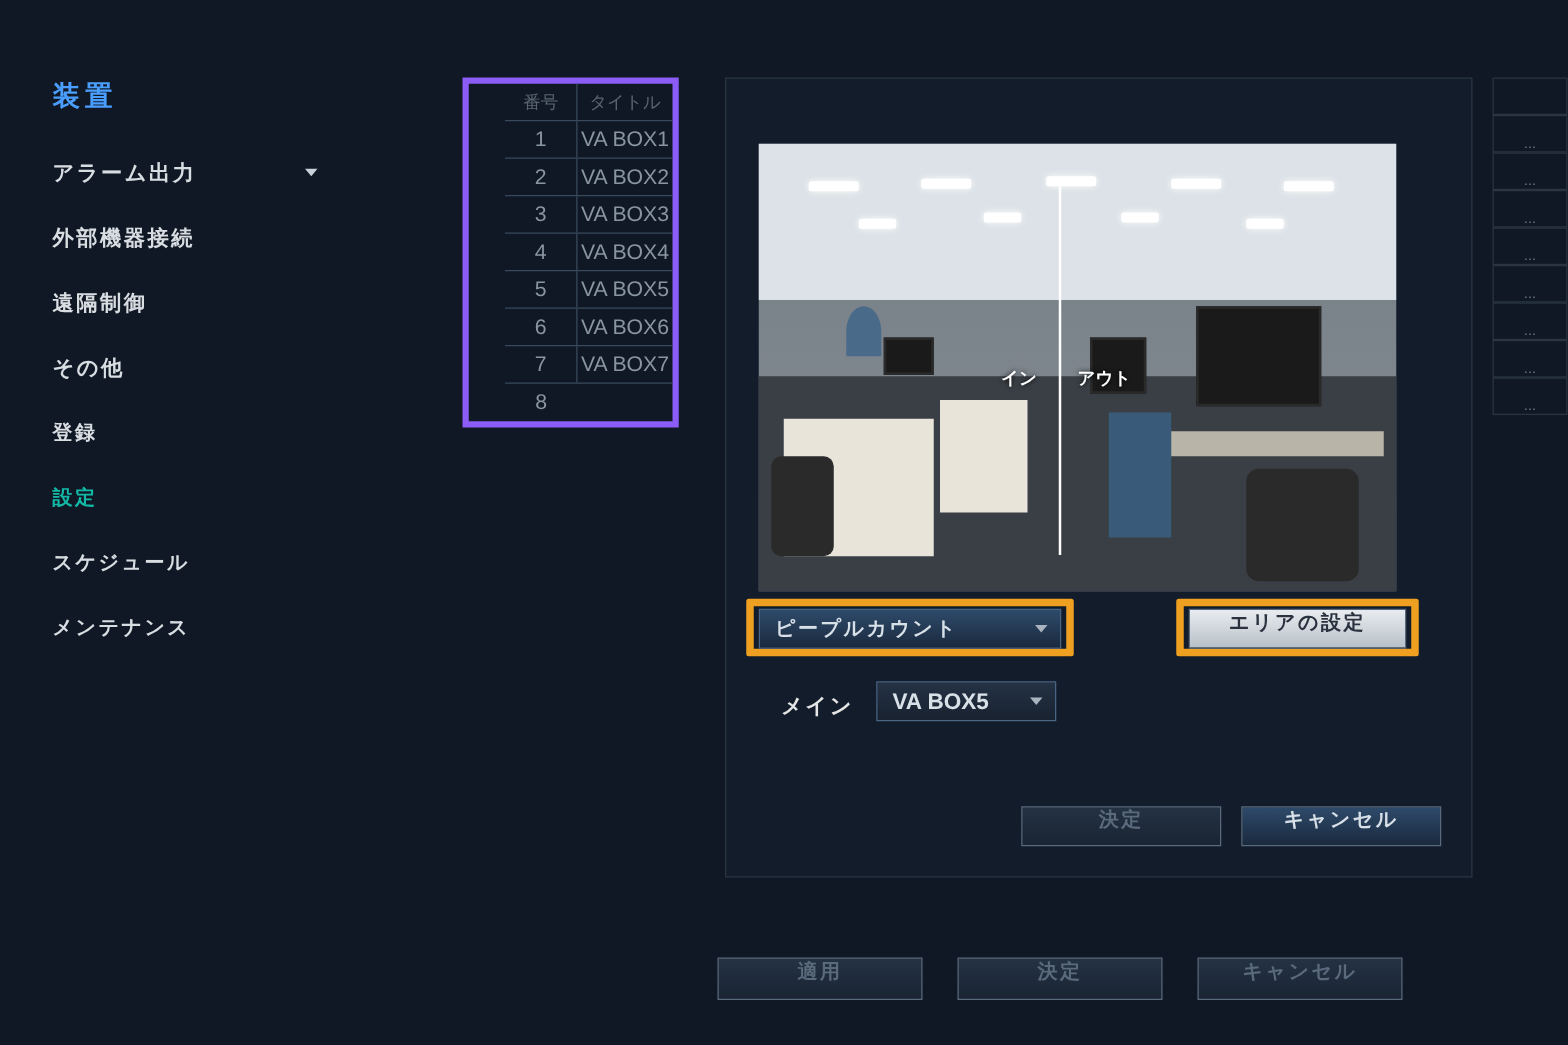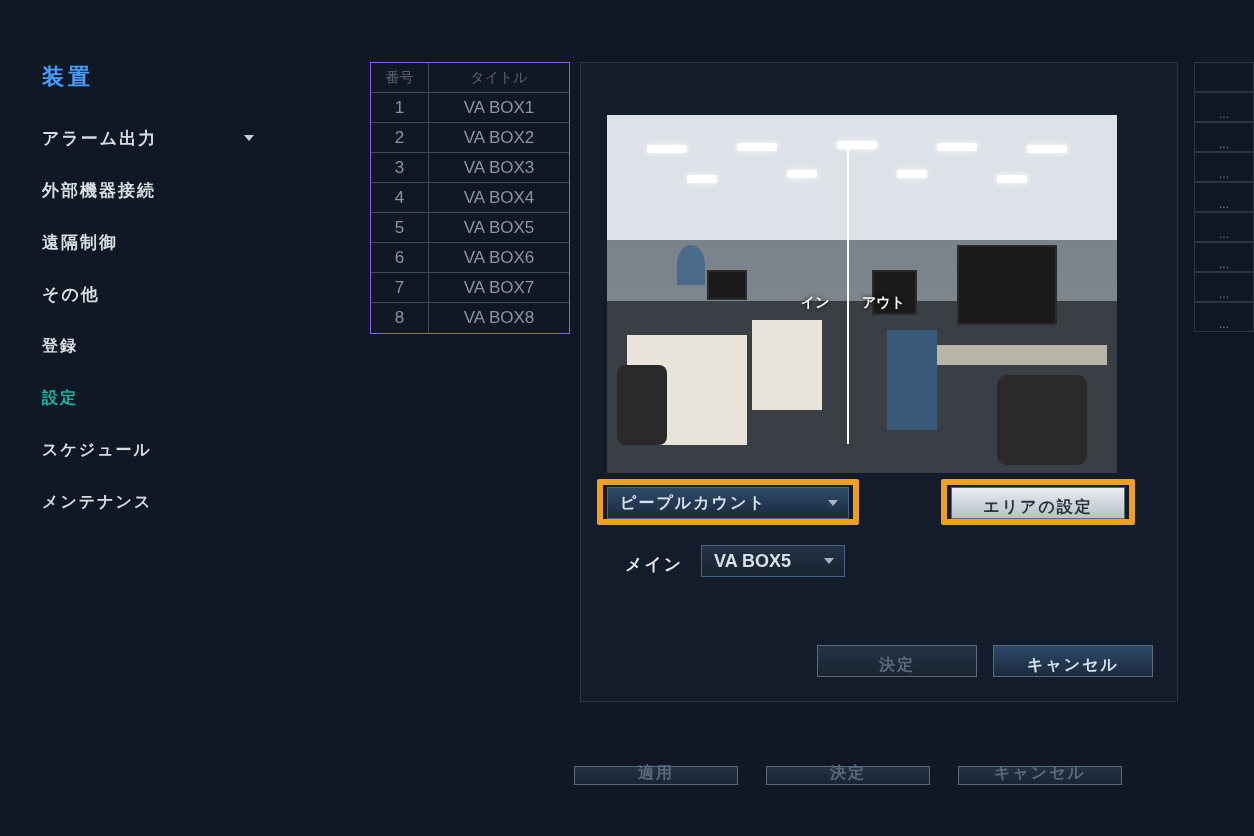--- a/index.html
+++ b/index.html
@@ -56,22 +56,23 @@
     border-right: 5px solid transparent;
   }
   .chevron.down { border-top: 6px solid #c8d0d8; }
   .chevron.up { border-bottom: 6px solid #c8d0d8; }
 
   
   .table {
     position: absolute;
     left: 370px;
     top: 62px;
-    width: 200px;
-    border: 1px solid #8b5cf6;
+    width: 173px;
+    border: 5px solid #8b5cf6;
+    padding-left: 29px;
   }
   .table-row {
     display: flex;
     height: 30px;
     border-bottom: 1px solid #3a4a5c;
   }
   .table-row:last-child { border-bottom: none; }
   .table-cell {
     display: flex;
     align-items: center;
@@ -156,21 +157,21 @@
     position: absolute;
     right: 10px;
     width: 0; height: 0;
     border-left: 5px solid transparent;
     border-right: 5px solid transparent;
     border-top: 6px solid #aab4c0;
   }
   .btn {
     height: 32px;
     display: flex;
-    align-items: flex-end;
+    align-items: flex-start;
     justify-content: center;
     font-size: 16px;
     font-weight: bold;
     letter-spacing: 2px;
     cursor: pointer;
     border: 1px solid #5a6a7c;
   }
   .btn.light {
     background: linear-gradient(#e8ecf0, #b8c0c8);
     color: #2a3240;
@@ -201,21 +202,21 @@
     left: 0; right: 0;
     bottom: 22px;
     height: 48px;
     display: flex;
     justify-content: flex-end;
     gap: 28px;
     padding-right: 132px;
   }
   .bottom-bar .btn {
     width: 164px;
-    height: 19px;
+    height: 34px;
   }
 
   
   .right-grid {
     position:absolute;
     right:0;
     top:62px;
     width:60px;
   }
   .right-cell {
@@ -289,21 +290,20 @@
   <div class="table-row">
     <div class="table-cell num">6</div>
     <div class="table-cell title">VA BOX6</div>
   </div>
   <div class="table-row">
     <div class="table-cell num">7</div>
     <div class="table-cell title">VA BOX7</div>
   </div>
   <div class="table-row">
     <div class="table-cell num">8</div>
-    <div class="table-cell title">VA BOX8</div>
   </div>
 </div>
 
 <div class="right-grid">
   <div class="right-cell">&nbsp;</div>
   <div class="right-cell">...</div>
   <div class="right-cell">...</div>
   <div class="right-cell">...</div>
   <div class="right-cell">...</div>
   <div class="right-cell">...</div>

